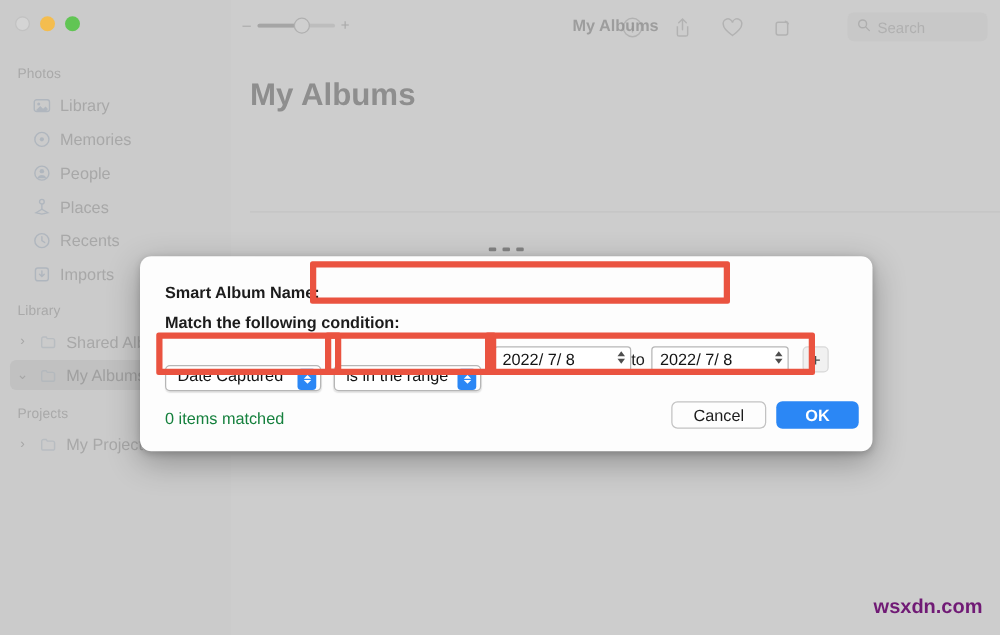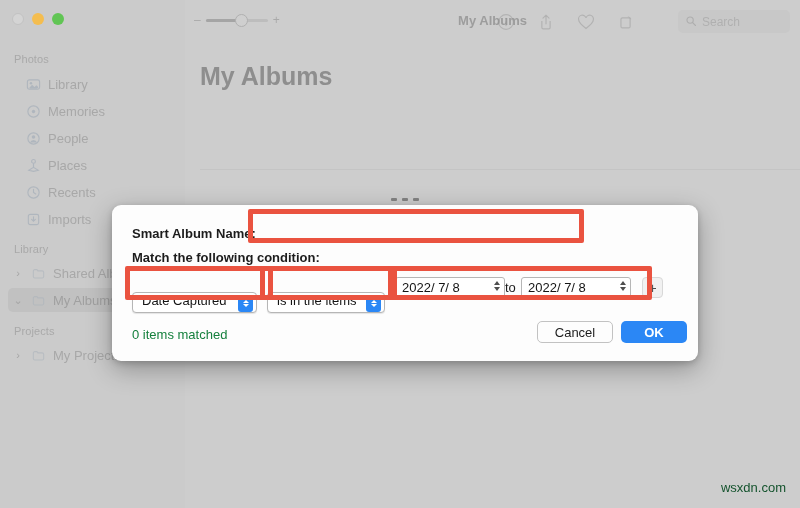--- a/index.html
+++ b/index.html
@@ -124,21 +124,21 @@
   
   #watermark {
     position: absolute; right: 14px; bottom: 14px;
     text-align: right; line-height: 1;
   }
   #wm-main {
     font-size: 33px; font-weight: bold; font-style: italic;
     color: #1f74de; letter-spacing: -1px;
   }
   #wm-sub {
-    font-size: 13px; color: #14532d; margin-top: 2px;
+    font-size: 16px; color: #701a75; margin-top: 2px; font-weight: bold;
   }
 
   
   #dialog {
     position: absolute; left: 112px; top: 205px;
     width: 586px; height: 156px;
     background: #fdfdfd; border-radius: 9px;
     box-shadow: 0 8px 26px rgba(0,0,0,.30), 0 2px 6px rgba(0,0,0,.18);
   }
   #dlg-grabber {
@@ -435,21 +435,21 @@
 
     <div class="popup" id="popup-field">
       <span>Date Captured</span>
       <span class="popup-arrows">
           <i class="up"></i>
           <i class="dn"></i>
         </span>
     </div>
 
     <div class="popup" id="popup-operator">
-      <span>is in the items</span>
+      <span>is in the range</span>
       <span class="popup-arrows">
           <i class="up"></i>
           <i class="dn"></i>
         </span>
     </div>
 
     <div class="date-field" id="date-from">
       <span>2022/ 7/ 8</span>
       <span class="stepper">
           <i class="up"></i>

